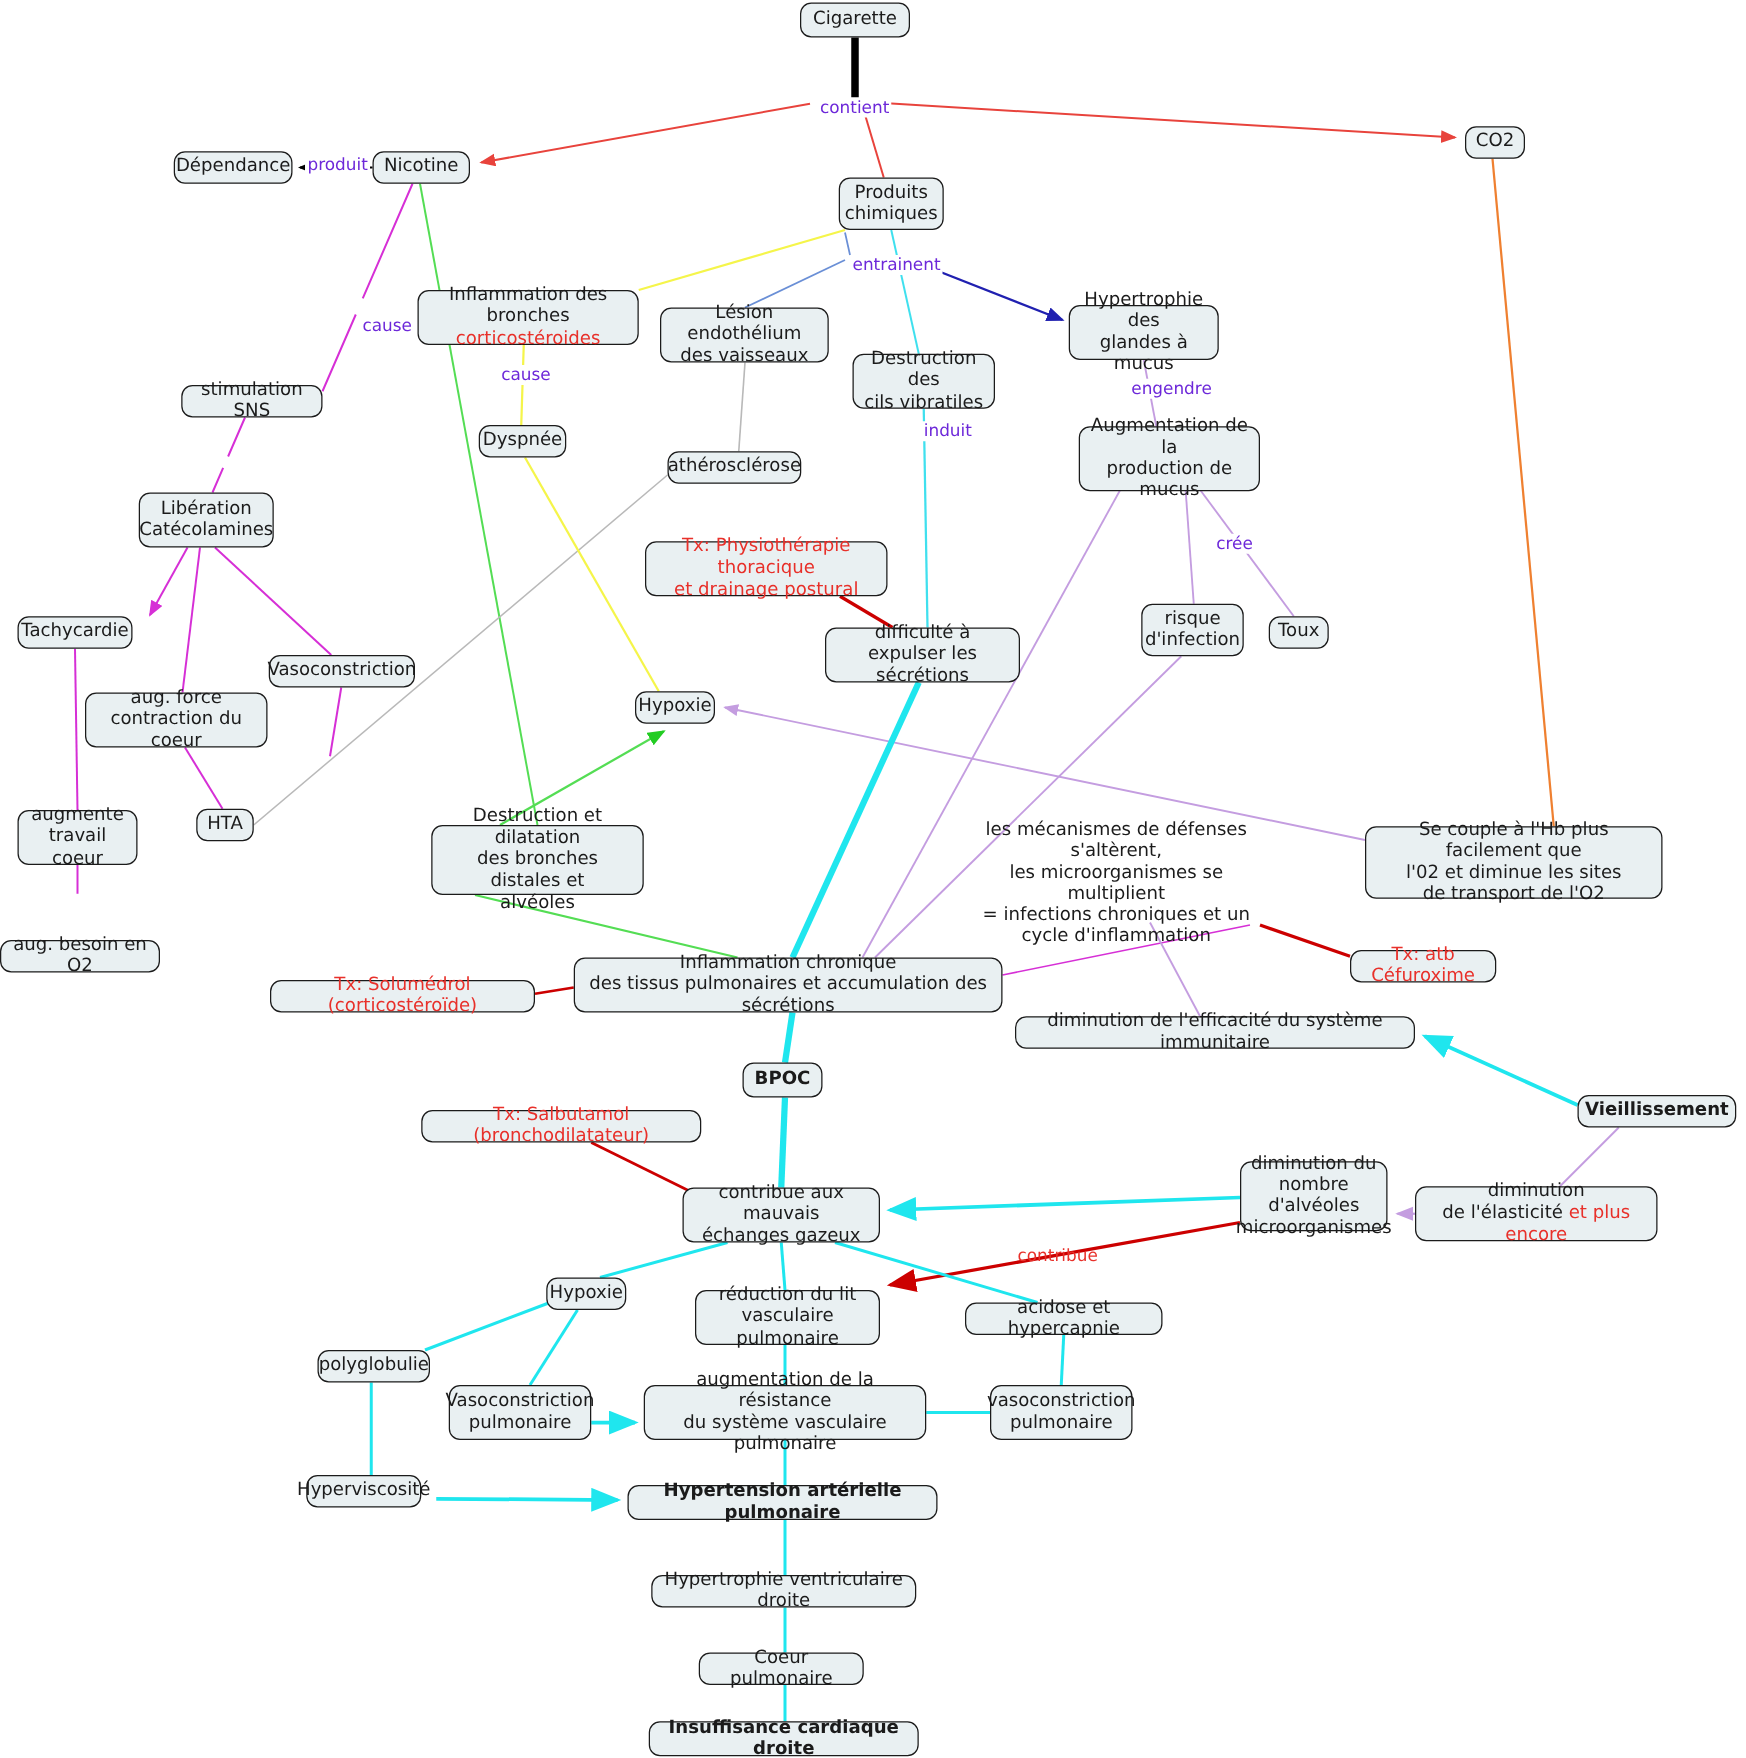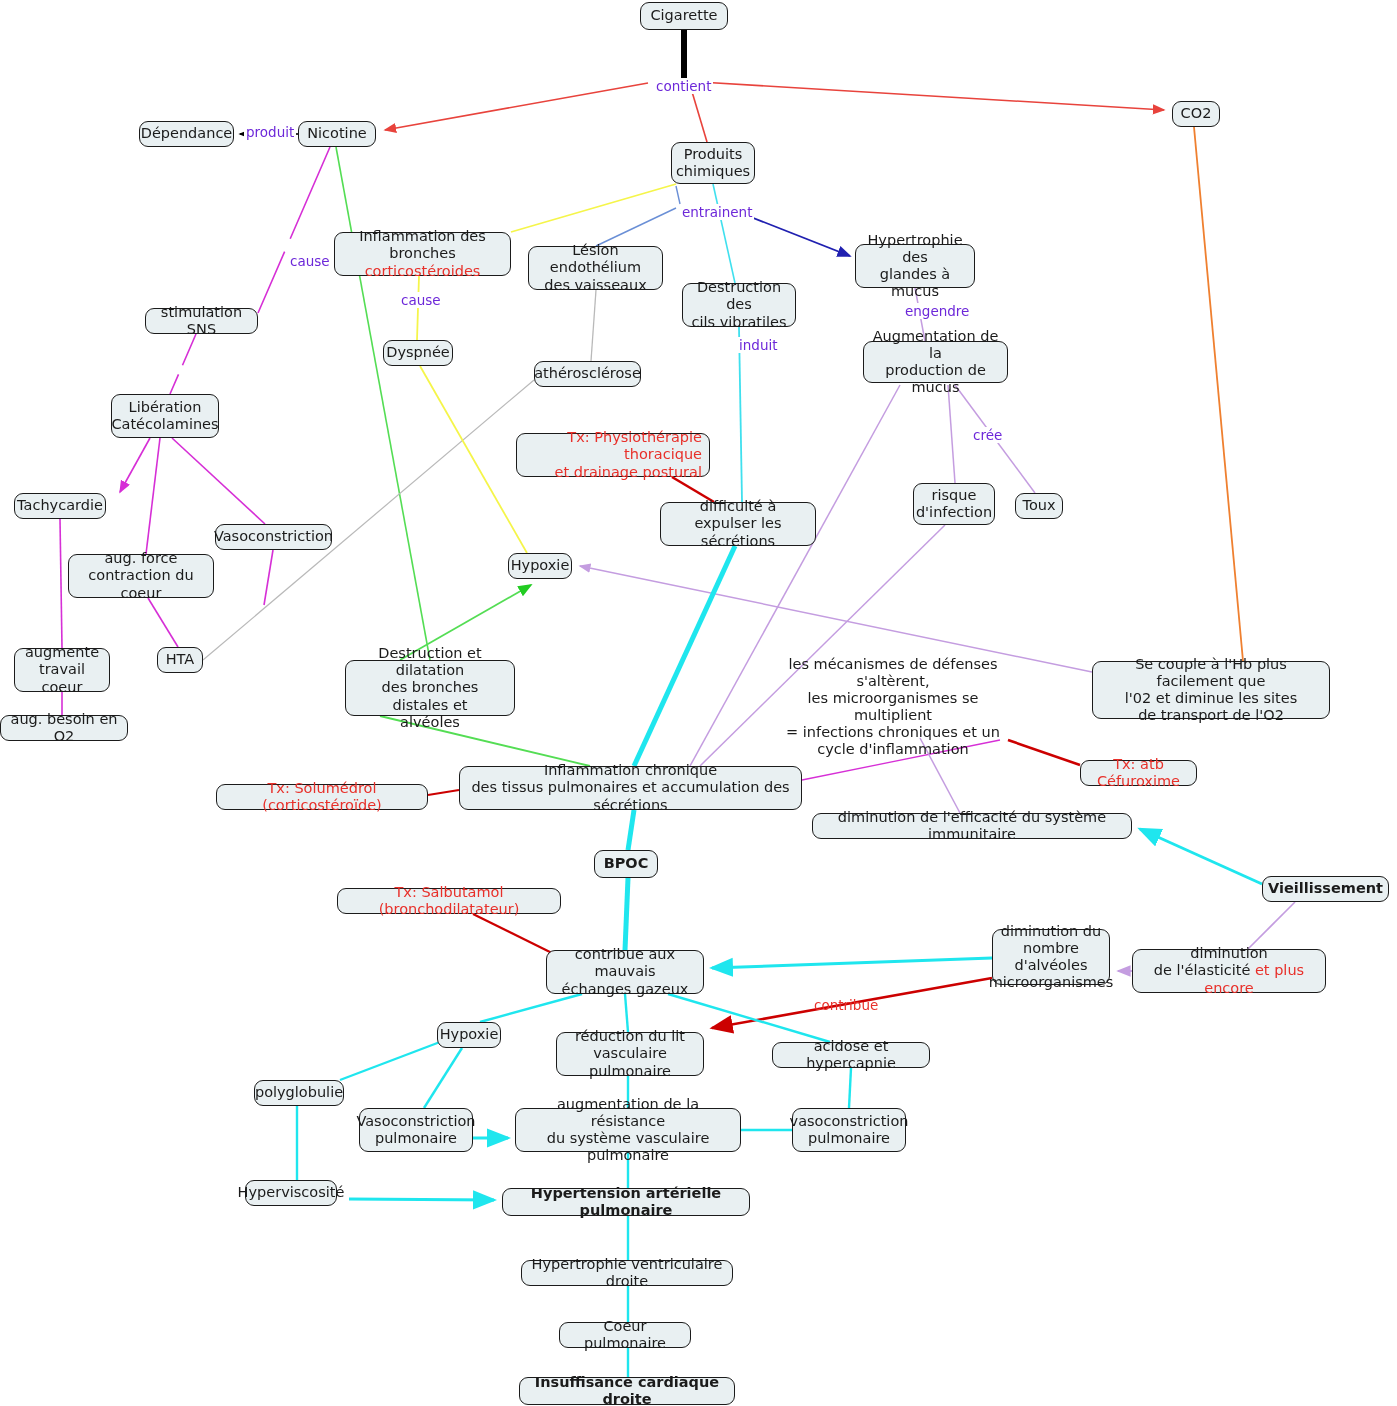--- a/index.html
+++ b/index.html
@@ -211,47 +211,47 @@
 </div>
 
 <div class="node" style="left:528px;top:246px;width:135px;height:44px;">Lésion endothélium
 des vaisseaux</div>
 <div class="node" style="left:855px;top:244px;width:120px;height:44px;">Hypertrophie des
 glandes à mucus</div>
 <div class="node" style="left:682px;top:283px;width:114px;height:44px;">Destruction des
 cils vibratiles</div>
 <div class="node" style="left:145px;top:308px;width:113px;height:26px;">stimulation SNS</div>
 <div class="node" style="left:383px;top:340px;width:70px;height:26px;">Dyspnée</div>
-<div class="node" style="left:863px;top:341px;width:145px;height:42px;">Augmentation de la
+<div class="node" style="left:863px;top:341px;width:145px;height:52px;">Augmentation de la
 production de mucus</div>
 <div class="node" style="left:534px;top:361px;width:107px;height:26px;">athérosclérose</div>
 <div class="node" style="left:111px;top:394px;width:108px;height:44px;">Libération
 Catécolamines</div>
-<div class="node red" style="left:516px;top:433px;width:194px;height:44px;text-align:right;">Tx: Physiothérapie thoracique
+<div class="node red" style="left:516px;top:433px;width:194px;height:44px;">Tx: Physiothérapie thoracique
 et drainage postural</div>
 <div class="node" style="left:14px;top:493px;width:92px;height:26px;">Tachycardie</div>
 <div class="node" style="left:913px;top:483px;width:82px;height:42px;">risque
 d'infection</div>
 <div class="node" style="left:1015px;top:493px;width:48px;height:26px;">Toux</div>
 <div class="node" style="left:660px;top:502px;width:156px;height:44px;">difficulté à
 expulser les sécrétions</div>
 <div class="node" style="left:215px;top:524px;width:117px;height:26px;">Vasoconstriction</div>
 <div class="node" style="left:68px;top:554px;width:146px;height:44px;">aug. force
 contraction du coeur</div>
 <div class="node" style="left:508px;top:553px;width:64px;height:26px;">Hypoxie</div>
 <div class="node" style="left:157px;top:647px;width:46px;height:26px;">HTA</div>
 <div class="node" style="left:14px;top:648px;width:96px;height:44px;">augmente
 travail coeur</div>
 <div class="node" style="left:345px;top:660px;width:170px;height:56px;">Destruction et dilatation
 des bronches distales et
 alvéoles</div>
 <div class="node" style="left:1092px;top:661px;width:238px;height:58px;">Se couple à l'Hb plus facilement que
 l'02 et diminue les sites
 de transport de l'O2</div>
-<div class="node" style="left:0px;top:715px;width:128px;height:26px;">aug. besoin en O2</div>
+<div class="node" style="left:0px;top:752px;width:128px;height:26px;">aug. besoin en O2</div>
 <div class="node plain" style="left:765px;top:676px;width:256px;height:62px;">les mécanismes de défenses s'altèrent,
 les microorganismes se multiplient
 = infections chroniques et un
 cycle d'inflammation</div>
 <div class="node red" style="left:1080px;top:760px;width:117px;height:26px;">Tx: atb Céfuroxime</div>
 <div class="node" style="left:459px;top:766px;width:343px;height:44px;">Inflammation chronique
 des tissus pulmonaires et accumulation des sécrétions</div>
 <div class="node red" style="left:216px;top:784px;width:212px;height:26px;">Tx: Solumédrol (corticostéroïde)</div>
 <div class="node" style="left:812px;top:813px;width:320px;height:26px;">diminution de l'efficacité du système immunitaire</div>
 <div class="node bold" style="left:594px;top:850px;width:64px;height:28px;">BPOC</div>

